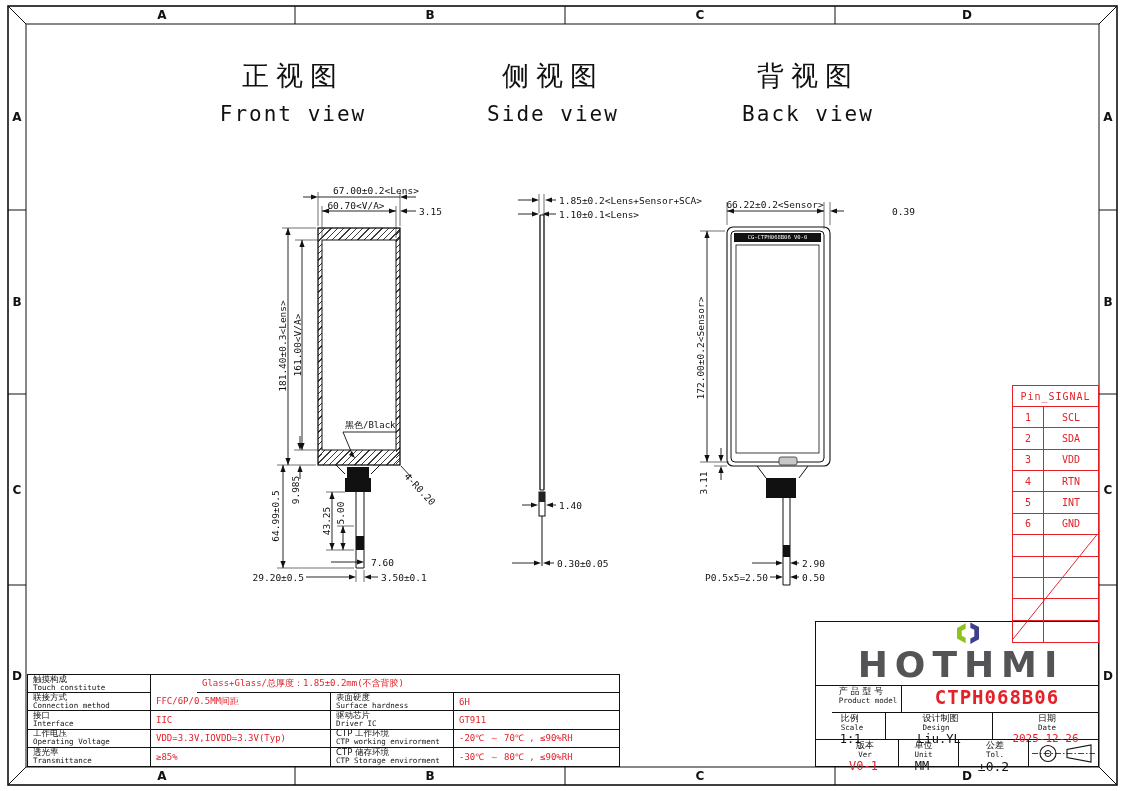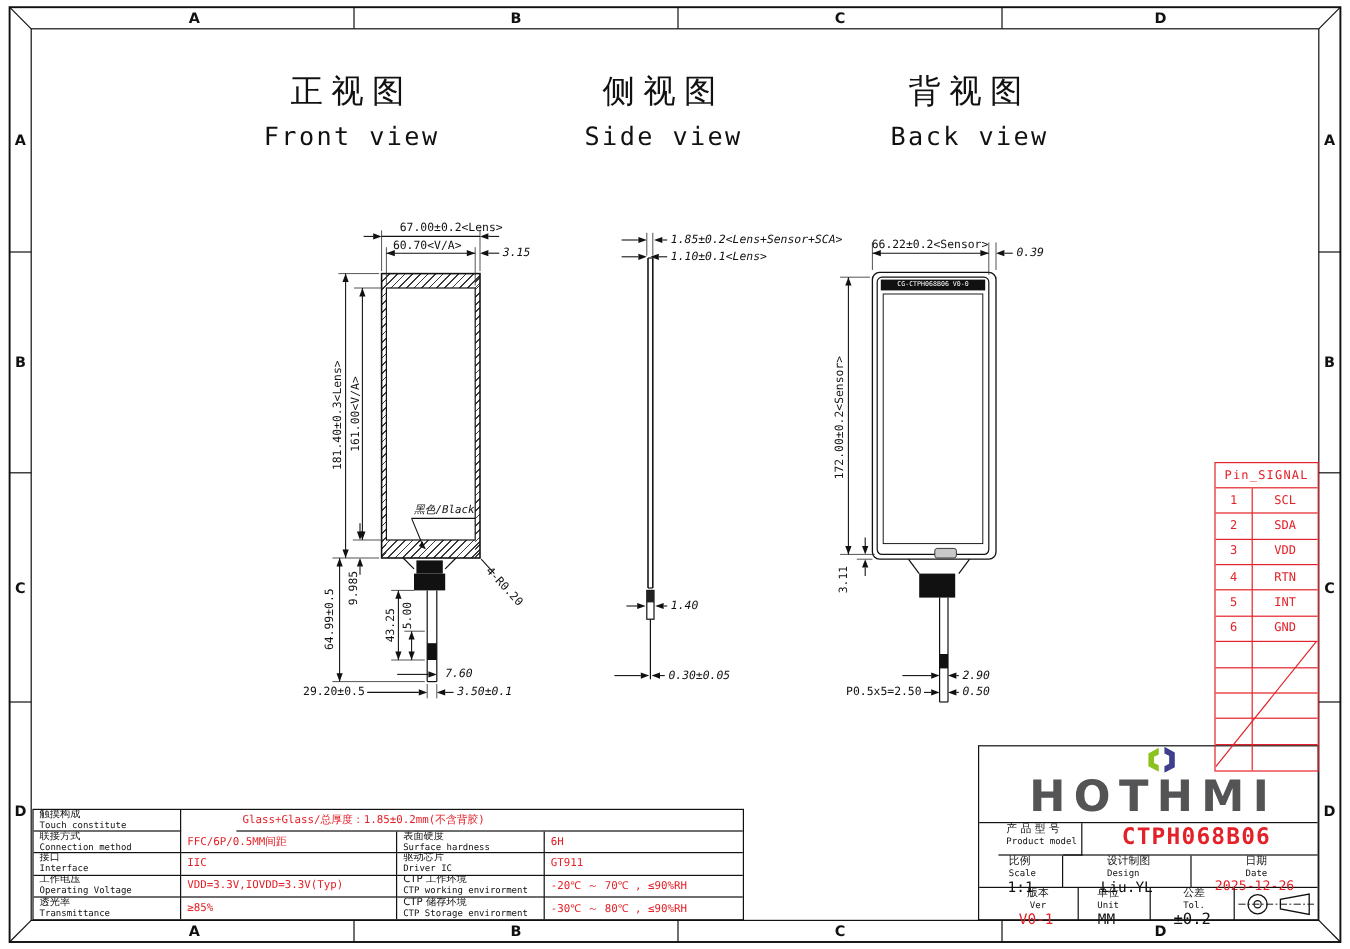--- a/index.html
+++ b/index.html
@@ -9,21 +9,21 @@
   .hatch{position:absolute;z-index:1;
     background:repeating-linear-gradient(135deg,#3a3a3a 0 1px,transparent 1px 4.5px);}
   .zone{position:absolute;z-index:3;font:bold 12px "DejaVu Sans",sans-serif;color:#111;
         transform:translate(-50%,-50%);}
   .vtitle{position:absolute;z-index:3;text-align:center;transform:translateX(-50%);}
   .vtitle .cn{font-size:27px;letter-spacing:7px;color:#111;white-space:nowrap;}
   .vtitle .en{font:21px "DejaVu Sans Mono",monospace;letter-spacing:2px;color:#111;
               margin-top:8px;white-space:nowrap;}
   .dim{position:absolute;z-index:3;font:9.5px "DejaVu Sans Mono",monospace;color:#111;
        white-space:nowrap;transform:translate(-50%,-50%);}
-  .dim.l{transform:translate(0,-50%);font-style:italic;}
+  .dim.l{transform:translate(0,-50%);}
   .dim.r{transform:translate(-100%,-50%);}
   .dim.v{transform:translate(-50%,-50%) rotate(-90deg);}
   .marking{position:absolute;z-index:3;font:5.5px "DejaVu Sans Mono",monospace;color:#fff;
            text-align:center;line-height:9px;}
   
   .pin-table{position:absolute;left:1012px;top:385px;width:87px;height:258px;z-index:4;
              border:1px solid #e42128;box-sizing:border-box;display:grid;
              grid-template-columns:31px 1fr;grid-template-rows:21px repeat(11,1fr);
              font:10px "DejaVu Sans Mono",monospace;color:#e42128;background:transparent;}
   .pin-h{grid-column:1/3;border-bottom:1px solid #e42128;display:flex;align-items:center;
@@ -292,21 +292,21 @@
   <span class="dim l" style="left:371px;top:562px">7.60</span>
   <span class="dim r" style="left:304px;top:577px">29.20±0.5</span>
   <span class="dim l" style="left:381px;top:577px">3.50±0.1</span>
 
   <span class="dim l" style="left:559px;top:200px">1.85±0.2&lt;Lens+Sensor+SCA&gt;</span>
   <span class="dim l" style="left:559px;top:214px">1.10±0.1&lt;Lens&gt;</span>
   <span class="dim l" style="left:559px;top:505px">1.40</span>
   <span class="dim l" style="left:557px;top:563px">0.30±0.05</span>
 
   <span class="dim" style="left:775px;top:204px">66.22±0.2&lt;Sensor&gt;</span>
-  <span class="dim l" style="left:847px;top:211px">0.39</span>
+  <span class="dim l" style="left:892px;top:211px">0.39</span>
   <span class="dim v" style="left:700px;top:348px">172.00±0.2&lt;Sensor&gt;</span>
   <span class="dim v" style="left:703px;top:483px">3.11</span>
   <span class="dim l" style="left:802px;top:563px">2.90</span>
   <span class="dim r" style="left:768px;top:577px">P0.5x5=2.50</span>
   <span class="dim l" style="left:802px;top:577px">0.50</span>
   <div class="marking" style="left:734px;top:233px;width:87px;height:9px">CG-CTPH068B06 V0-0</div>
 
   <div class="pin-table">
     <div class="pin-h">Pin_SIGNAL</div>
     <div class="pin-c col1">1</div>

